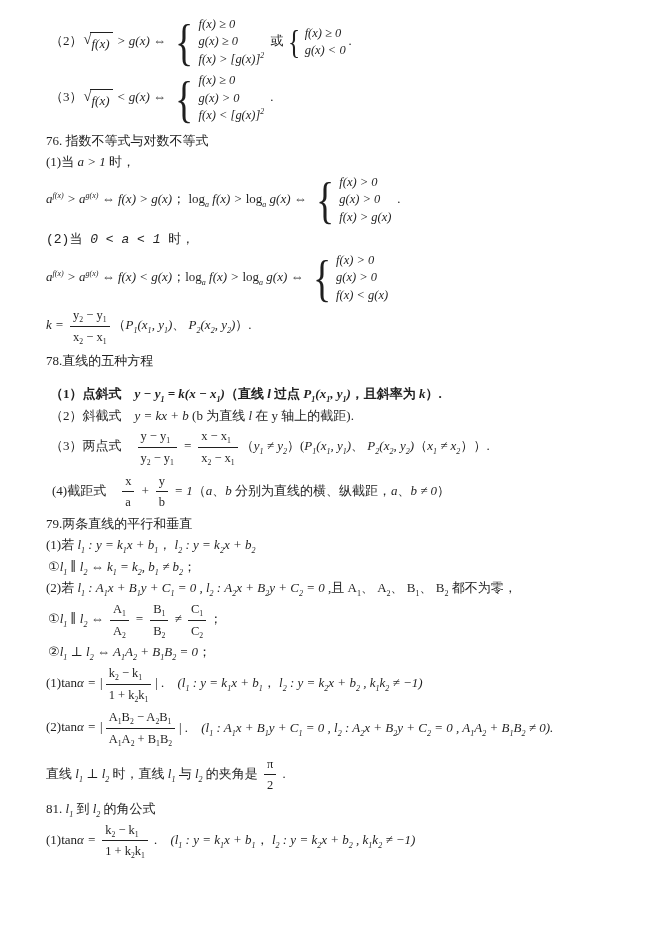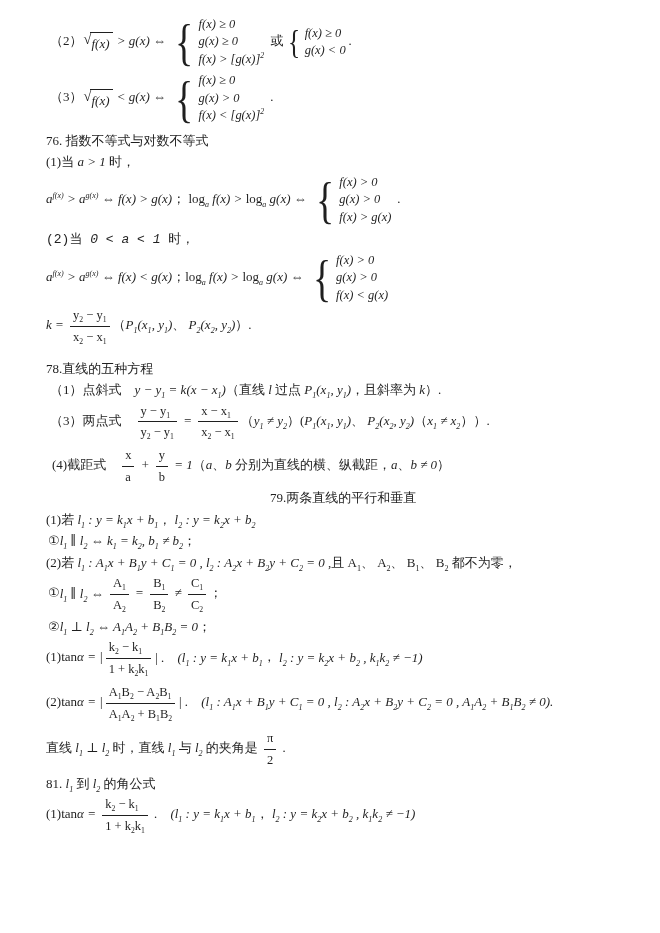--- a/index.html
+++ b/index.html
@@ -80,25 +80,26 @@
       <div class="line" style="margin-top: 4px; font-family: Liberation Mono, monospace;"><span class="tx">(2)当 </span><span class="m">0 &lt; a &lt; 1</span><span class="tx"> 时，</span></div>
       <div class="line" style="margin-top: 2px;"><span class="m">a<sup>f(x)</sup> &gt; a<sup>g(x)</sup> ⇔ f(x) &lt; g(x)</span><span class="tx">；</span><span class="mr">log<sub>a</sub></span><span class="m"> f(x) &gt; </span><span class="mr">log<sub>a</sub></span><span class="m"> g(x) ⇔ </span><span class="cases">
           <span class="brace" style="font-size: 3.9em;">{</span>
           <span class="rows">
             <span class="row">f(x) &gt; 0</span>
             <span class="row">g(x) &gt; 0</span>
             <span class="row">f(x) &lt; g(x)</span>
           </span>
         </span></div>
       <div class="line" style="margin-top: 2px;"><span class="m">k = </span><span class="frac"><span class="num" style="display: block;">y<sub>2</sub> − y<sub>1</sub></span><span class="den" style="display: block;">x<sub>2</sub> − x<sub>1</sub></span></span><span class="tx">（</span><span class="m">P<sub>1</sub>(x<sub>1</sub>, y<sub>1</sub>)</span><span class="tx">、 </span><span class="m">P<sub>2</sub>(x<sub>2</sub>, y<sub>2</sub>)</span><span class="tx">）.</span></div>
-      <div class="line" style="margin-top: 12px;"><span class="tx">78.直线的五种方程</span></div>
-      <div class="line" style="margin-top: 2px; padding-left: 4px;"><span class="tx">（1）点斜式　</span><span class="m">y − y<sub>1</sub> = k(x − x<sub>1</sub>)</span><span class="tx">（直线 </span><span class="m">l</span><span class="tx"> 过点 </span><span class="m">P<sub>1</sub>(x<sub>1</sub>, y<sub>1</sub>)</span><span class="tx">，且斜率为 </span><span class="m">k</span><span class="tx">）.</span></div>
+      <div class="line" style="margin-top: 4px;"><span class="tx">78.直线的五种方程</span></div>
+      <div class="line" style="margin-top: 14px; padding-left: 4px; font-weight: bold;"><span class="tx">（1）点斜式　</span><span class="m">y − y<sub>1</sub> = k(x − x<sub>1</sub>)</span><span class="tx">（直线 </span><span class="m">l</span><span class="tx"> 过点 </span><span class="m">P<sub>1</sub>(x<sub>1</sub>, y<sub>1</sub>)</span><span class="tx">，且斜率为 </span><span class="m">k</span><span class="tx">）.</span></div>
+      <div class="line" style="margin-top: 2px; padding-left: 4px;"><span class="tx">（2）斜截式　</span><span class="m">y = kx + b</span><span class="tx"> (b 为直线 </span><span class="m">l</span><span class="tx"> 在 y 轴上的截距).</span></div>
       <div class="line" style="margin-top: 2px; padding-left: 4px;"><span class="tx">（3）两点式　</span><span class="frac"><span class="num" style="display: block;">y − y<sub>1</sub></span><span class="den" style="display: block;">y<sub>2</sub> − y<sub>1</sub></span></span><span class="m"> = </span><span class="frac"><span class="num" style="display: block;">x − x<sub>1</sub></span><span class="den" style="display: block;">x<sub>2</sub> − x<sub>1</sub></span></span><span class="tx">（</span><span class="m">y<sub>1</sub> ≠ y<sub>2</sub></span><span class="tx">）(</span><span class="m">P<sub>1</sub>(x<sub>1</sub>, y<sub>1</sub>)</span><span class="tx">、 </span><span class="m">P<sub>2</sub>(x<sub>2</sub>, y<sub>2</sub>)</span><span class="tx">（</span><span class="m">x<sub>1</sub> ≠ x<sub>2</sub></span><span class="tx">））.</span></div>
       <div class="line" style="margin-top: 4px; padding-left: 6px;"><span class="tx">(4)截距式　</span><span class="frac"><span class="num" style="display: block;">x</span><span class="den" style="display: block;">a</span></span><span class="m"> + </span><span class="frac"><span class="num" style="display: block;">y</span><span class="den" style="display: block;">b</span></span><span class="m"> = 1</span><span class="tx">（</span><span class="m">a</span><span class="tx">、</span><span class="m">b</span><span class="tx"> 分别为直线的横、纵截距，</span><span class="m">a</span><span class="tx">、</span><span class="m">b ≠ 0</span><span class="tx">）</span></div>
-      <div class="line" style="margin-top: 2px; text-align: center;"><span class="tx">79.两条直线的平行和垂直</span></div>
+      <div class="line" style="margin-top: 2px;"><span class="tx">79.两条直线的平行和垂直</span></div>
       <div class="line" style="margin-top: 2px;"><span class="tx">(1)若 </span><span class="m">l<sub>1</sub> : y = k<sub>1</sub>x + b<sub>1</sub></span><span class="tx">， </span><span class="m">l<sub>2</sub> : y = k<sub>2</sub>x + b<sub>2</sub></span></div>
       <div class="line" style="margin-top: 2px; padding-left: 2px;"><span class="tx">①</span><span class="m">l<sub>1</sub> ∥ l<sub>2</sub> ⇔ k<sub>1</sub> = k<sub>2</sub>, b<sub>1</sub> ≠ b<sub>2</sub></span><span class="tx">；</span></div>
       <div class="line" style="margin-top: 2px;"><span class="tx">(2)若 </span><span class="m">l<sub>1</sub> : A<sub>1</sub>x + B<sub>1</sub>y + C<sub>1</sub> = 0</span><span class="m"> , l<sub>2</sub> : A<sub>2</sub>x + B<sub>2</sub>y + C<sub>2</sub> = 0</span><span class="tx"> ,且 A<sub>1</sub>、 A<sub>2</sub>、 B<sub>1</sub>、 B<sub>2</sub> 都不为零，</span></div>
       <div class="line" style="margin-top: 2px; padding-left: 2px;"><span class="tx">①</span><span class="m">l<sub>1</sub> ∥ l<sub>2</sub> ⇔ </span><span class="frac"><span class="num" style="display: block;">A<sub>1</sub></span><span class="den" style="display: block;">A<sub>2</sub></span></span><span class="m"> = </span><span class="frac"><span class="num" style="display: block;">B<sub>1</sub></span><span class="den" style="display: block;">B<sub>2</sub></span></span><span class="m"> ≠ </span><span class="frac"><span class="num" style="display: block;">C<sub>1</sub></span><span class="den" style="display: block;">C<sub>2</sub></span></span><span class="tx">；</span></div>
       <div class="line" style="margin-top: 2px; padding-left: 2px;"><span class="tx">②</span><span class="m">l<sub>1</sub> ⊥ l<sub>2</sub> ⇔ A<sub>1</sub>A<sub>2</sub> + B<sub>1</sub>B<sub>2</sub> = 0</span><span class="tx">；</span></div>
       <div class="line" style="margin-top: 2px;"><span class="tx">(1)</span><span class="mr">tan</span><span class="m">α = |</span><span class="frac"><span class="num" style="display: block;">k<sub>2</sub> − k<sub>1</sub></span><span class="den" style="display: block;">1 + k<sub>2</sub>k<sub>1</sub></span></span><span class="m">| .　(l<sub>1</sub> : y = k<sub>1</sub>x + b<sub>1</sub></span><span class="tx">， </span><span class="m">l<sub>2</sub> : y = k<sub>2</sub>x + b<sub>2</sub> , k<sub>1</sub>k<sub>2</sub> ≠ −1)</span></div>
       <div class="line" style="margin-top: 4px;"><span class="tx">(2)</span><span class="mr">tan</span><span class="m">α = |</span><span class="frac"><span class="num" style="display: block;">A<sub>1</sub>B<sub>2</sub> − A<sub>2</sub>B<sub>1</sub></span><span class="den" style="display: block;">A<sub>1</sub>A<sub>2</sub> + B<sub>1</sub>B<sub>2</sub></span></span><span class="m">| .　(l<sub>1</sub> : A<sub>1</sub>x + B<sub>1</sub>y + C<sub>1</sub> = 0 , l<sub>2</sub> : A<sub>2</sub>x + B<sub>2</sub>y + C<sub>2</sub> = 0 , A<sub>1</sub>A<sub>2</sub> + B<sub>1</sub>B<sub>2</sub> ≠ 0).</span></div>
       <div class="line" style="margin-top: 6px;"><span class="tx">直线 </span><span class="m">l<sub>1</sub> ⊥ l<sub>2</sub></span><span class="tx"> 时，直线 </span><span class="m">l<sub>1</sub></span><span class="tx"> 与 </span><span class="m">l<sub>2</sub></span><span class="tx"> 的夹角是 </span><span class="frac"><span class="num" style="display: block;">π</span><span class="den" style="display: block;">2</span></span><span class="m"> .</span></div>
       <div class="line" style="margin-top: 4px;"><span class="tx">81. </span><span class="m">l<sub>1</sub></span><span class="tx"> 到 </span><span class="m">l<sub>2</sub></span><span class="tx"> 的角公式</span></div>
       <div class="line" style="margin-top: 2px;"><span class="tx">(1)</span><span class="mr">tan</span><span class="m">α = </span><span class="frac"><span class="num" style="display: block;">k<sub>2</sub> − k<sub>1</sub></span><span class="den" style="display: block;">1 + k<sub>2</sub>k<sub>1</sub></span></span><span class="m"> .　(l<sub>1</sub> : y = k<sub>1</sub>x + b<sub>1</sub></span><span class="tx">， </span><span class="m">l<sub>2</sub> : y = k<sub>2</sub>x + b<sub>2</sub> , k<sub>1</sub>k<sub>2</sub> ≠ −1)</span></div>

